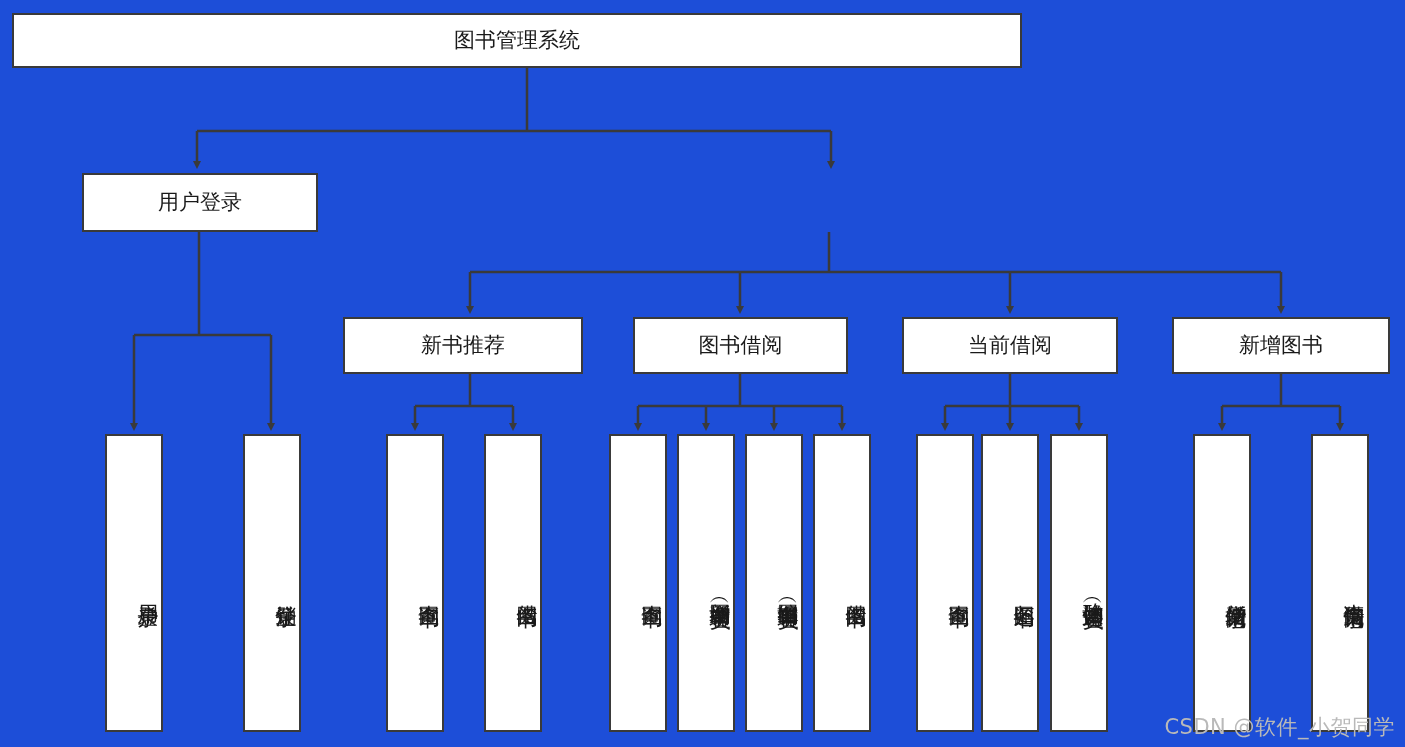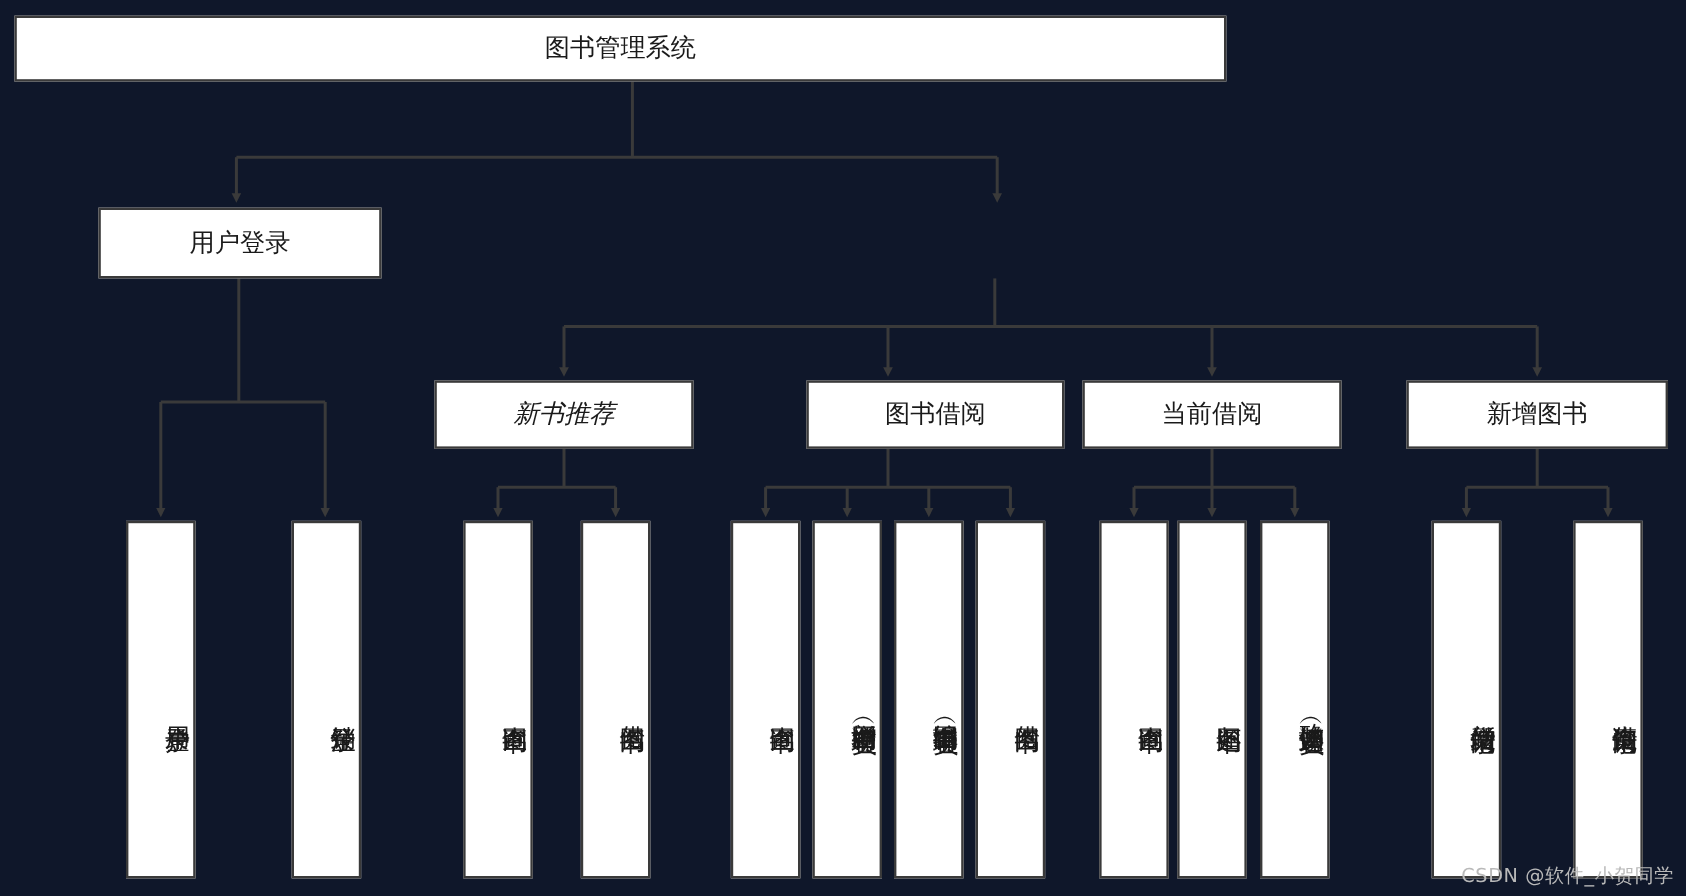--- a/index.html
+++ b/index.html
@@ -1,26 +1,26 @@
 <!DOCTYPE html>
 <html><head>
 <meta charset="utf-8">
 <style>
   html,body{margin:0;padding:0;background:#ffffff;}
   body{font-family:"DejaVu Sans","Liberation Sans",sans-serif;}
-  #stage{position:relative;width:1405px;height:747px;background:#0f172a;overflow:hidden;}
+  #stage{position:relative;width:1405px;height:747px;background:#1d4ed8;overflow:hidden;}
   svg.edges{position:absolute;left:0;top:0;width:1405px;height:747px;}
   .node{position:absolute;box-sizing:border-box;background:#ffffff;border:2px solid #3a3a3a;
         display:flex;align-items:center;justify-content:center;text-align:center;color:#1a1a1a;}
   .node.h{font-size:21px;line-height:1.2;}
   .node.v{writing-mode:vertical-rl;text-orientation:upright;font-size:21px;line-height:1.25;
           padding-top:14px;align-items:flex-start;justify-content:center;letter-spacing:1px;}
   .node.v .lbl{writing-mode:vertical-rl;text-orientation:upright;}
   .title-node{font-size:22px;}
-  #watermark{position:absolute;right:10px;bottom:6px;font-size:16px;color:#b9b9b9;
+  #watermark{position:absolute;right:10px;bottom:6px;font-size:21px;color:#b9b9b9;
              letter-spacing:.5px;white-space:nowrap;pointer-events:none;}
 </style>
 </head>
 <body>
 
 <div id="stage">
 
   <svg class="edges" viewBox="0 0 1405 747">
     <defs>
       <marker id="ah" markerWidth="10" markerHeight="10" refX="2" refY="4" orient="auto" markerUnits="userSpaceOnUse">
@@ -72,24 +72,24 @@
   </svg>
 
   <div class="node h title-node" style="left:12px;top:13px;width:1010px;height:55px;">
     <span class="lbl">图书管理系统</span>
   </div>
 
   <div class="node h" style="left:82px;top:173px;width:236px;height:59px;">
     <span class="lbl">用户登录</span>
   </div>
 
-  <div class="node h" style="left:362px;top:317px;width:216px;height:57px;font-style:italic;">
+  <div class="node h" style="left:343px;top:317px;width:240px;height:57px;">
     <span class="lbl">新书推荐</span>
   </div>
-  <div class="node h" style="left:633px;top:317px;width:215px;height:57px;margin-left:39px;">
+  <div class="node h" style="left:633px;top:317px;width:215px;height:57px;">
     <span class="lbl">图书借阅</span>
   </div>
   <div class="node h" style="left:902px;top:317px;width:216px;height:57px;justify-content:center;">
     <span class="lbl">当前借阅</span>
   </div>
   <div class="node h" style="left:1172px;top:317px;width:218px;height:57px;">
     <span class="lbl">新增图书</span>
   </div>
 
   <div class="node v" style="left:105px;top:434px;width:58px;height:298px;">

